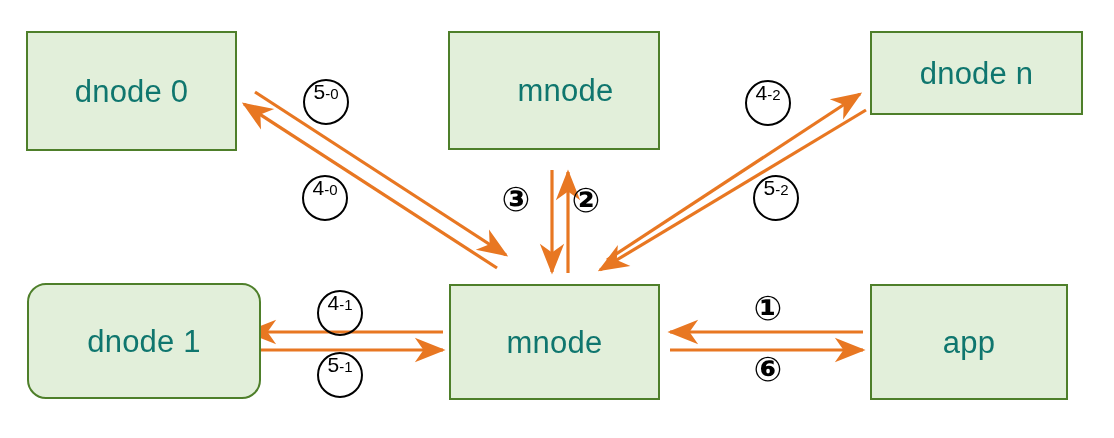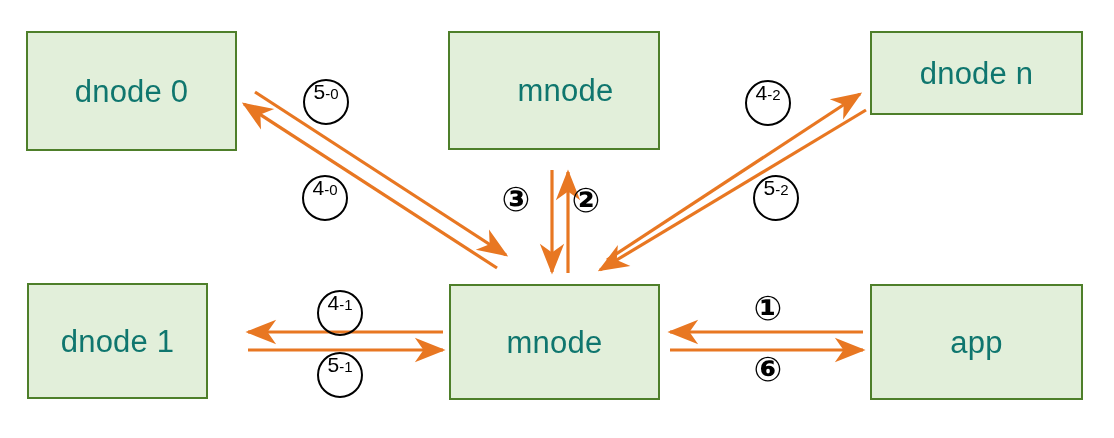--- a/index.html
+++ b/index.html
@@ -121,27 +121,27 @@
   <div id="nodes-layer">
       <div class="node-box" style="left: 26px; top: 31px; width: 211px; height: 120px; background: rgb(226, 239, 218); border-color: rgb(78, 127, 42);">
         <span class="node-label">dnode 0</span>
       </div>
       <div class="node-box" style="left: 448px; top: 31px; width: 212px; height: 119px; background: rgb(226, 239, 218); border-color: rgb(78, 127, 42); padding-left: 23px;">
         <span class="node-label">mnode</span>
       </div>
       <div class="node-box" style="left: 870px; top: 31px; width: 213px; height: 84px; background: rgb(226, 239, 218); border-color: rgb(78, 127, 42);">
         <span class="node-label">dnode n</span>
       </div>
-      <div class="node-box" style="left: 27px; top: 283px; width: 181px; height: 116px; background: rgb(226, 239, 218); border-color: rgb(78, 127, 42);">
+      <div class="node-box" style="left: 27px; top: 283px; width: 234px; height: 116px; background: rgb(226, 239, 218); border-color: rgb(78, 127, 42); border-radius: 19px;">
         <span class="node-label">dnode 1</span>
       </div>
       <div class="node-box" style="left: 449px; top: 284px; width: 211px; height: 116px; background: rgb(226, 239, 218); border-color: rgb(78, 127, 42);">
         <span class="node-label">mnode</span>
       </div>
-      <div class="node-box" style="left: 870px; top: 284px; width: 213px; height: 116px; background: rgb(226, 239, 218); border-color: rgb(78, 127, 42);">
+      <div class="node-box" style="left: 870px; top: 284px; width: 198px; height: 116px; background: rgb(226, 239, 218); border-color: rgb(78, 127, 42);">
         <span class="node-label">app</span>
       </div>
     </div>
   <div id="markers-layer">
       <div class="marker-circle" style="left: 303px; top: 79px; width: 46px; height: 46px; border-color: rgb(0, 0, 0);">
         <span class="m-main">5</span>
         <span class="m-sub">-0</span>
       </div>
       <div class="marker-circle" style="left: 302px; top: 175px; width: 46px; height: 46px; border-color: rgb(0, 0, 0);">
         <span class="m-main">4</span>

